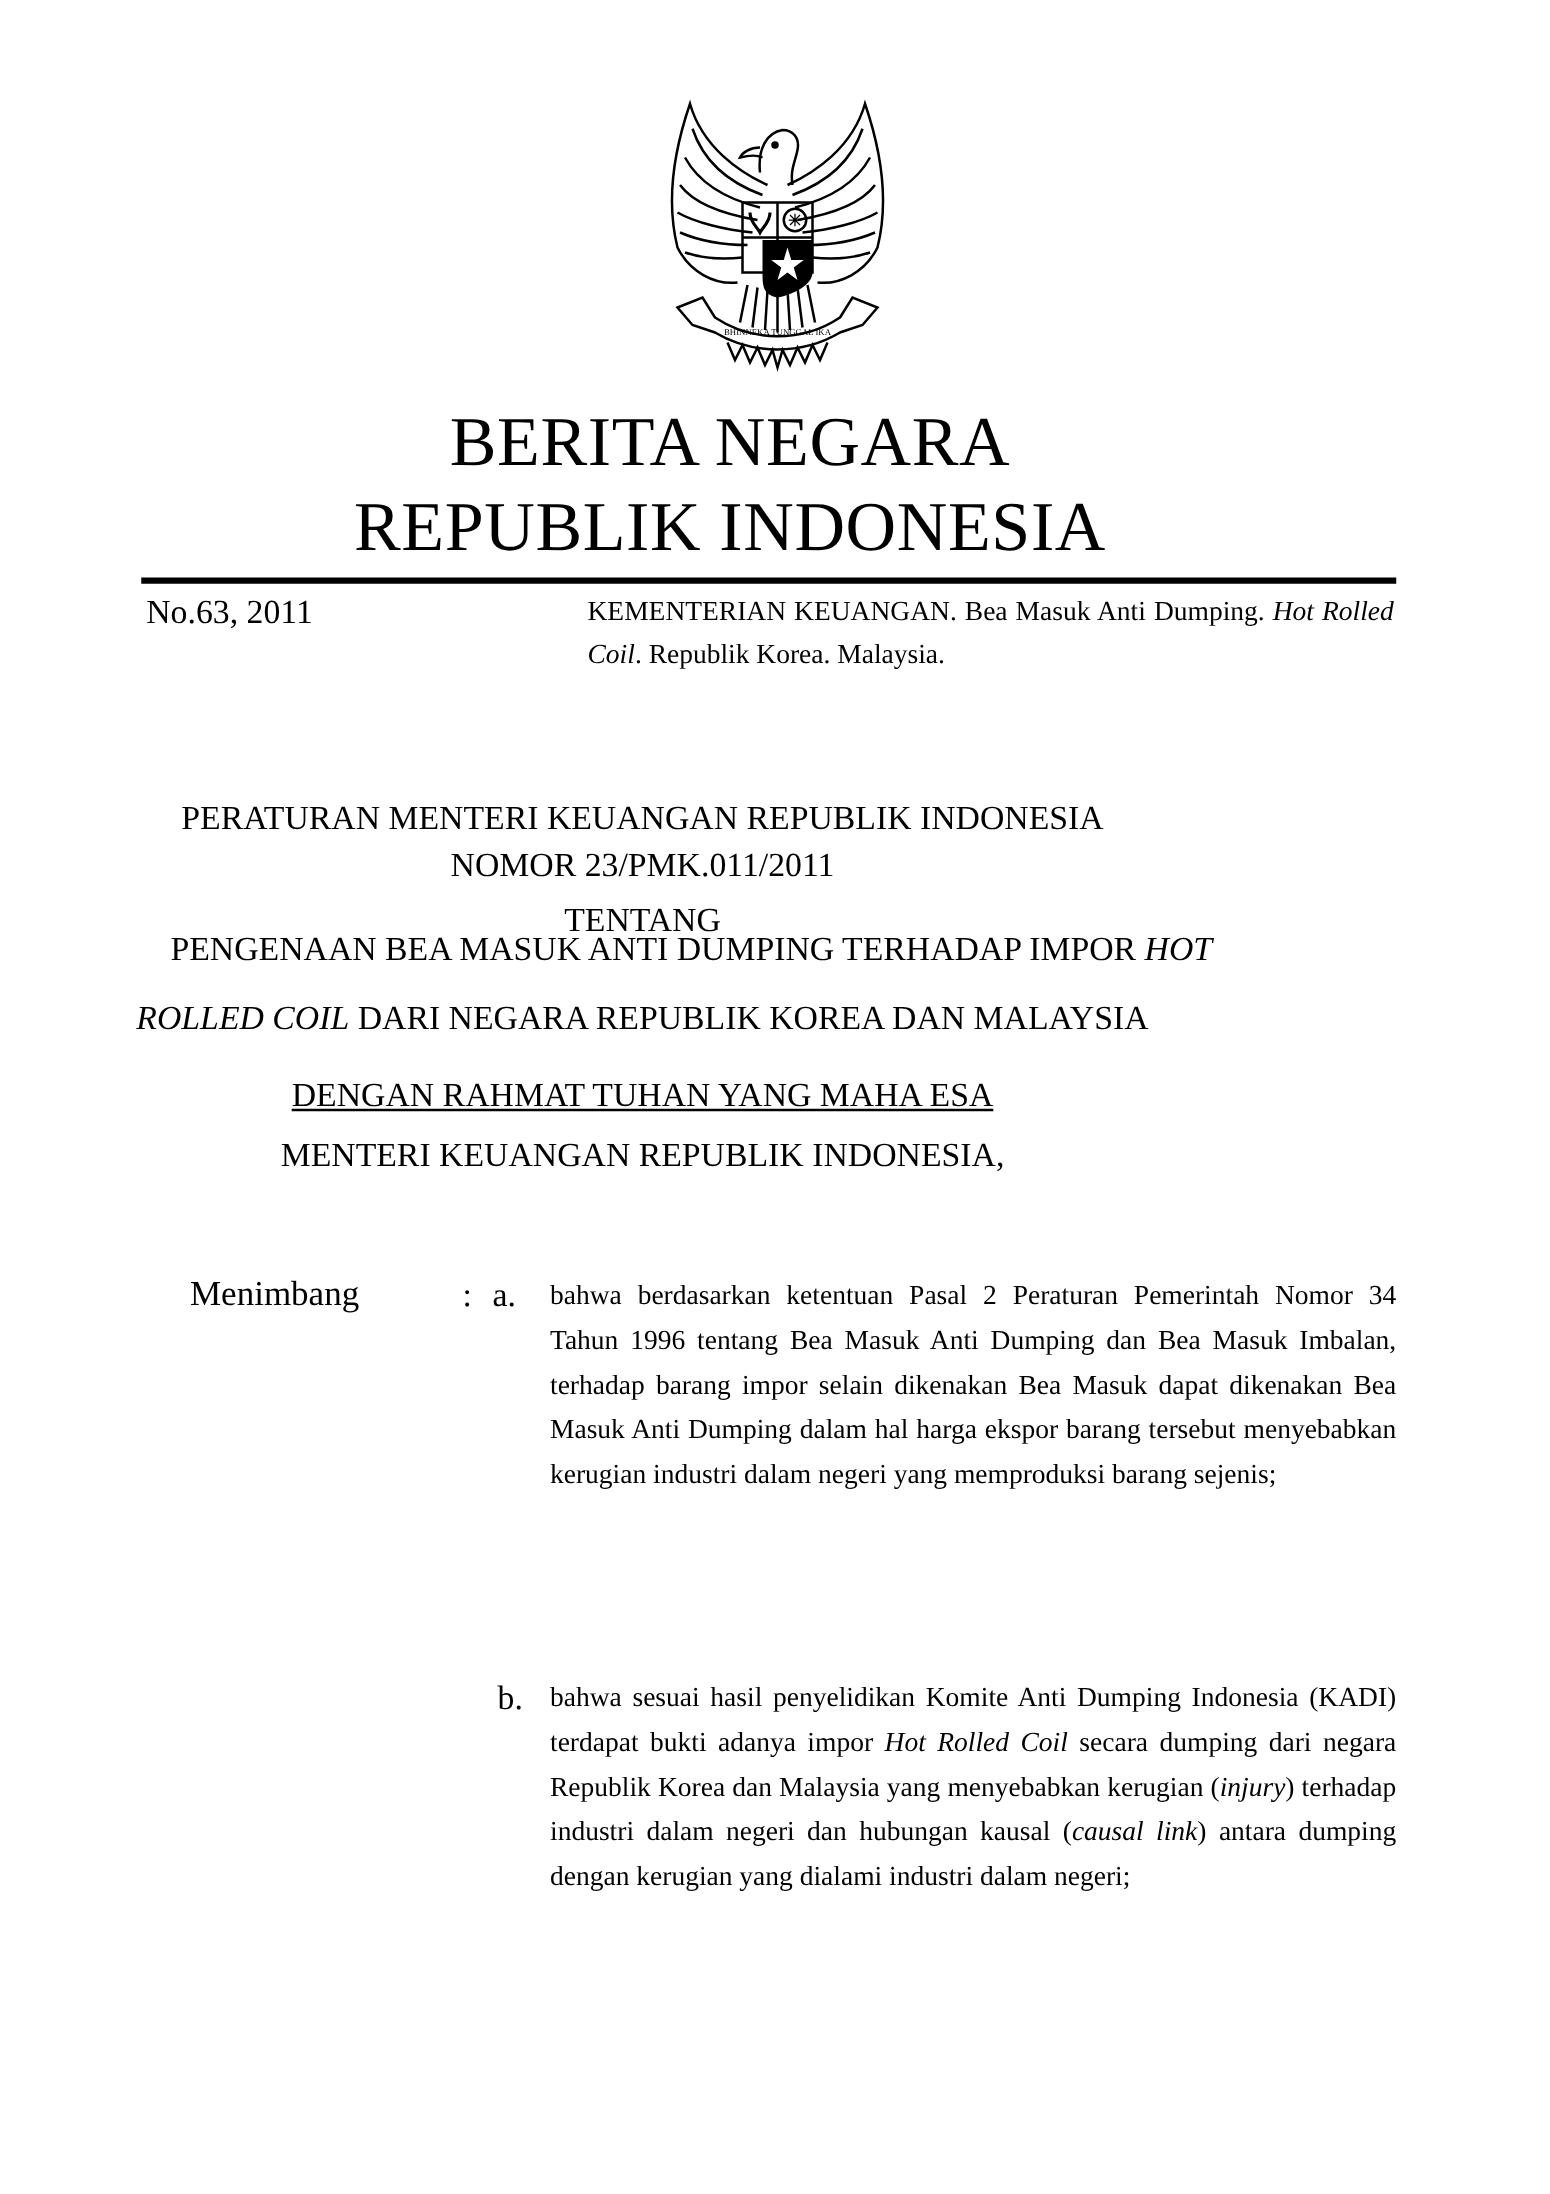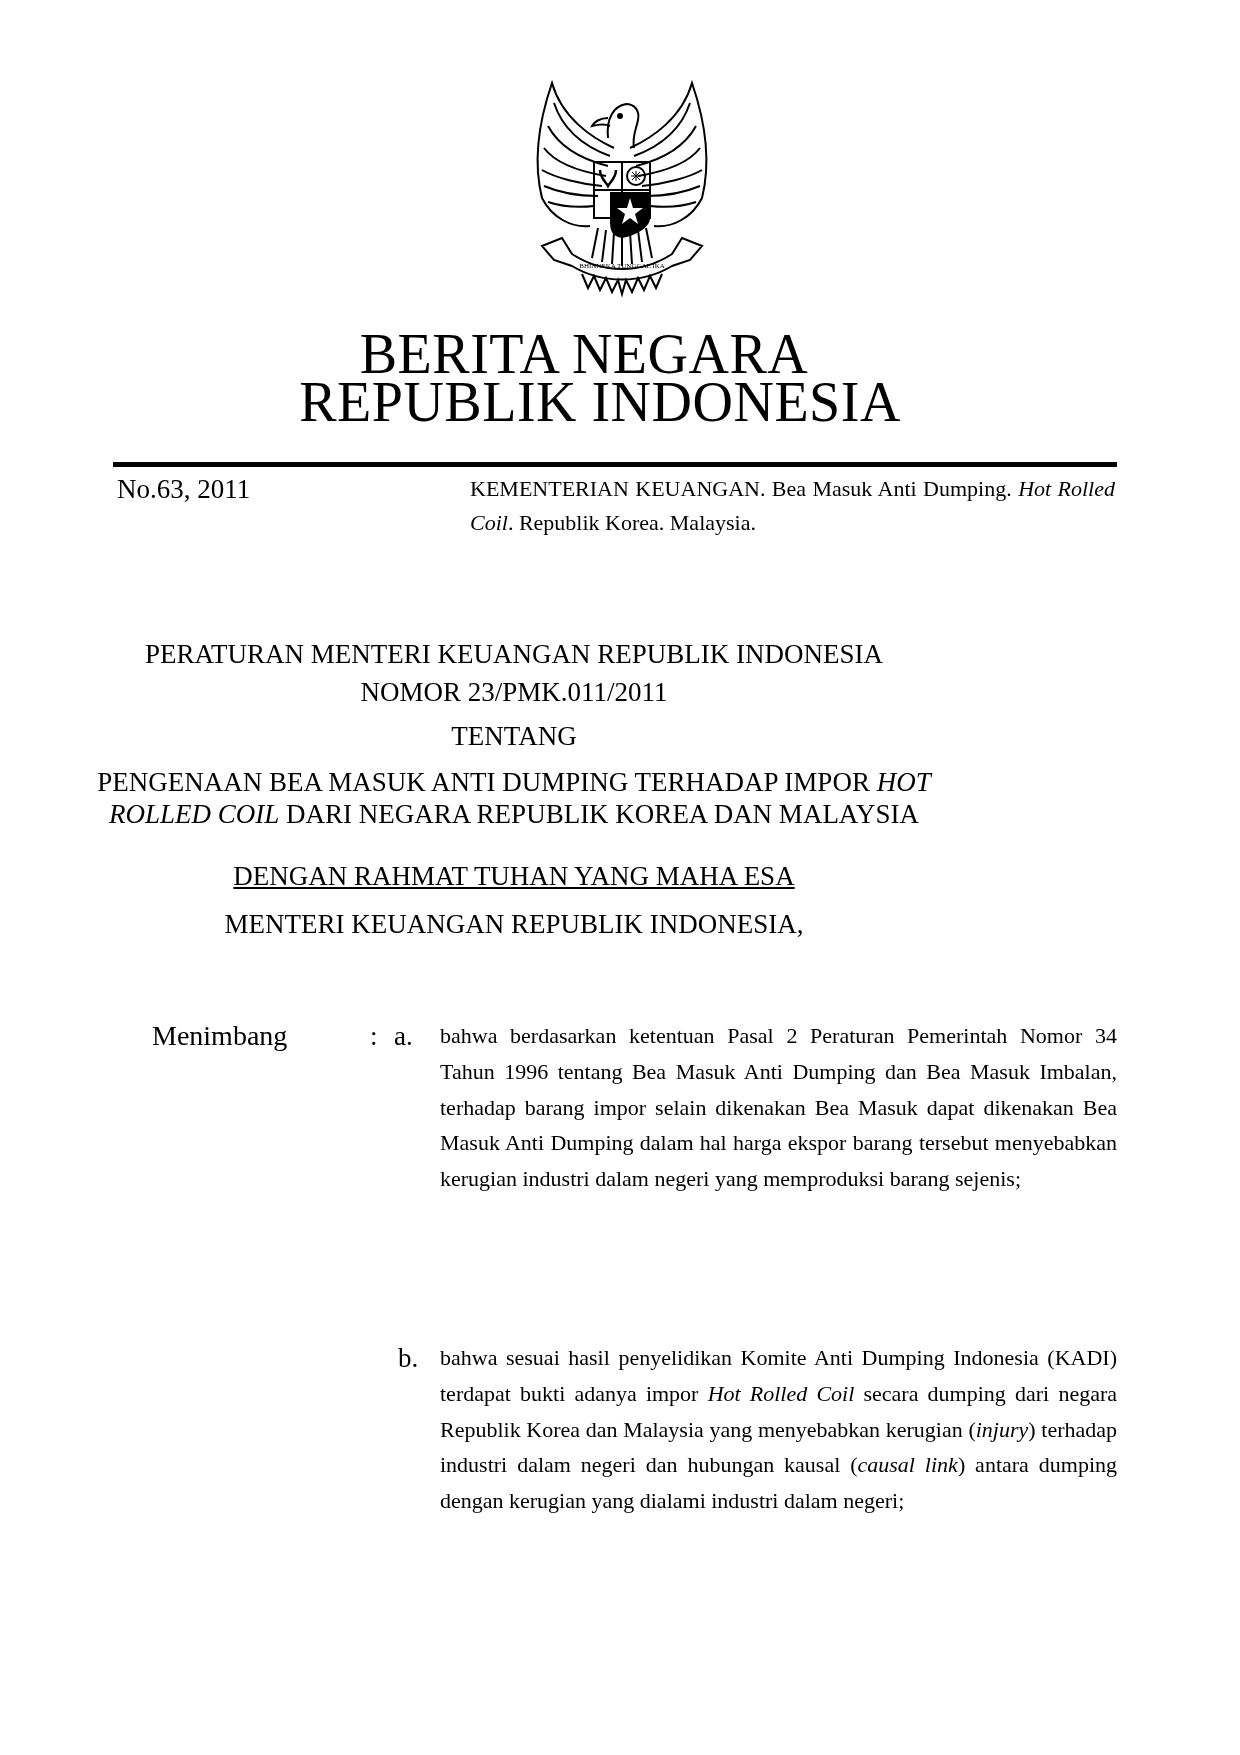--- a/index.html
+++ b/index.html
@@ -1,28 +1,28 @@
 <!DOCTYPE html>
 <html><head>
 <meta charset="utf-8">
 <style>
   html, body { margin:0; padding:0; background:#ffffff; }
   body { width:1240px; height:1755px; position:relative; overflow:hidden; font-family:"Liberation Serif", serif; color:#000; }
   .emblem { position:absolute; left:522px; top:78px; width:200px; height:220px;text-decoration:underline; }
   .masthead { position:absolute; left:0; width:1168px; text-align:center; font-weight:normal; font-size:56px; line-height:64px; letter-spacing:0.5px; }
   .mh1 { top:322px; }
-  .mh2 { top:370px;padding-left:16px; }
+  .mh2 { top:390px; }
   .rule { position:absolute; left:113px; width:1004px; height:5px; background:#000; top:462px; }
   .no { position:absolute; left:117px; top:472px; font-size:27px; line-height:34px; }
   .subject { position:absolute; left:470px; top:472px; width:645px; font-size:22px; line-height:34px; text-align:justify; text-align-last:left; }
   .center { position:absolute; left:0; width:1028px; text-align:center; font-size:27px; line-height:34px; }
   .c1 { top:637px; }
   .c2 { top:675px; }
   .c3 { top:719px; }
-  .c4 { top:765px; }
+  .c4 { top:742px;margin-left:39px; }
   .c5 { top:797px; }
   .c6 { top:859px;text-decoration:underline; }
   .c7 { top:907px; }
   .label { position:absolute; left:152px; top:1018px; font-size:28px; line-height:36px; }
   .colon { position:absolute; left:370px; top:1018px; font-size:27px; line-height:36px; }
   .mark { position:absolute; font-size:27px; line-height:36px; }
   .ma { left:394px; top:1018px; }
   .mb { left:398px; top:1340px; }
   .para { position:absolute; left:440px; width:677px; font-size:22px; line-height:35.8px; text-align:justify; text-align-last:left; }
   .pa { top:1018px; }

